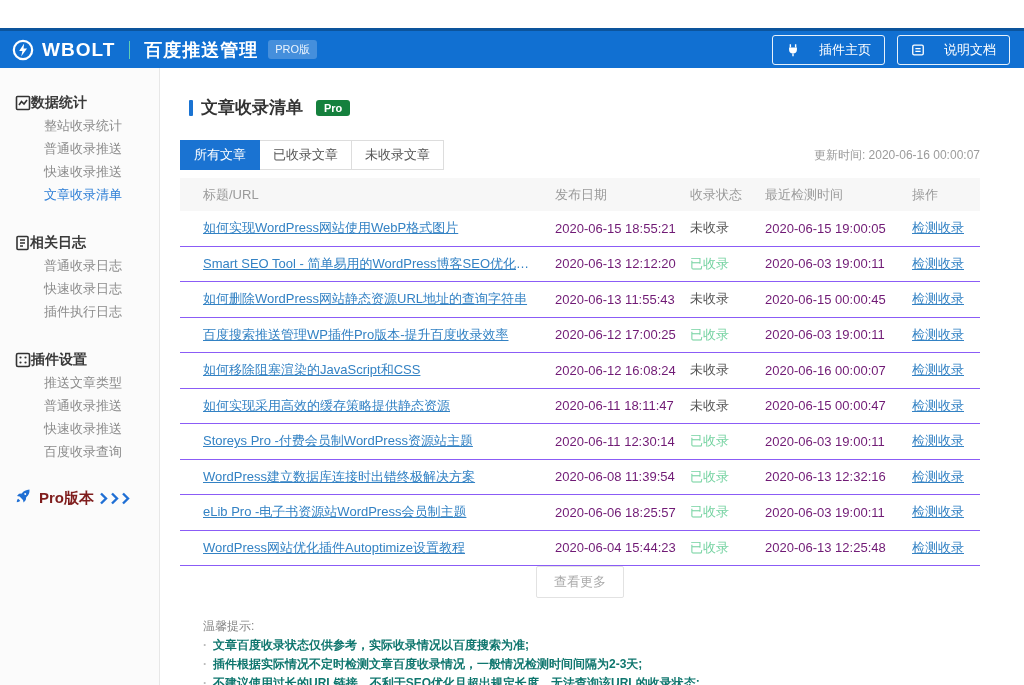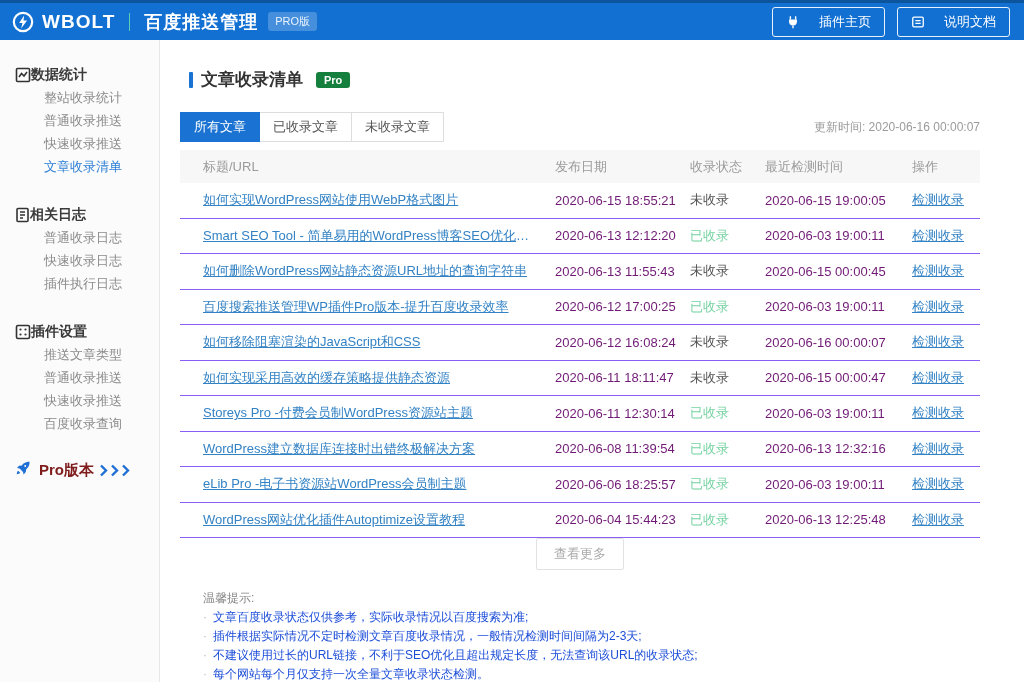--- a/index.html
+++ b/index.html
@@ -1,21 +1,21 @@
 <!DOCTYPE html>
 <html><head>
 <meta charset="utf-8">
 <style>
   * { margin:0; padding:0; box-sizing:border-box; }
   html,body { width:1024px; height:685px; overflow:hidden; background:#fff;
     font-family:"Liberation Sans","DejaVu Sans",sans-serif; }
 
   
   .topbar { height:40px; background:#1170d2; border-top:3px solid #0c549c;
-    display:flex; align-items:center; padding:0 14px 0 12px; color:#fff; }
+    display:flex; align-items:center; padding:0 14px 0 12px; color:#fff;margin-top:28px; }
   .brand { display:flex; align-items:center; gap:8px; }
   .brand svg { display:block; }
   .brand-name { font-size:19px; font-weight:bold; letter-spacing:1px; }
   .brand-divider { width:1px; height:18px; background:#5fcdb4; margin:0 14px; }
   .app-title { font-size:18px; font-weight:bold; letter-spacing:1px; }
   .pro-pill { margin-left:10px; font-size:11px; background:rgba(255,255,255,.22);
     border-radius:3px; padding:2px 7px; color:#eaf3fd; }
   .topbar-actions { margin-left:auto; display:flex; gap:12px; }
   .top-btn { display:flex; align-items:center; gap:19px; border:1px solid rgba(255,255,255,.9);
     border-radius:3px; background:transparent; color:#fff; font-size:13px;
@@ -64,21 +64,21 @@
   .cell-status { color:#555; }
   .cell-status.ok { color:#76d3a2; }
   .action-link { color:#3382c4; text-decoration:underline; cursor:pointer; }
 
   .more-wrap { display:flex; justify-content:center; }
   .more-btn { border:1px solid #e2e2e2; background:#fff; color:#aaa; font-size:13px;
     padding:6px 17px; border-radius:2px; cursor:pointer; }
 
   .tips { margin-top:19px; padding-left:23px; }
   .tips-title { font-size:12px; color:#848484; line-height:19px; }
-  .tip-item { font-size:12px; color:#1d4ed8; line-height:19px; }
+  .tip-item { font-size:12px; color:#0f766e; line-height:19px;font-weight:bold; }
   .tip-item::before { content:"·"; margin-right:6px; color:#bbb; }
 </style>
 </head>
 <body>
 
 <div class="topbar">
   <div class="brand">
     <span>
       <svg width="22" height="22" viewBox="0 0 24 24">
         <circle cx="12" cy="12" r="10" fill="none" stroke="#fff" stroke-width="2.4"></circle>

